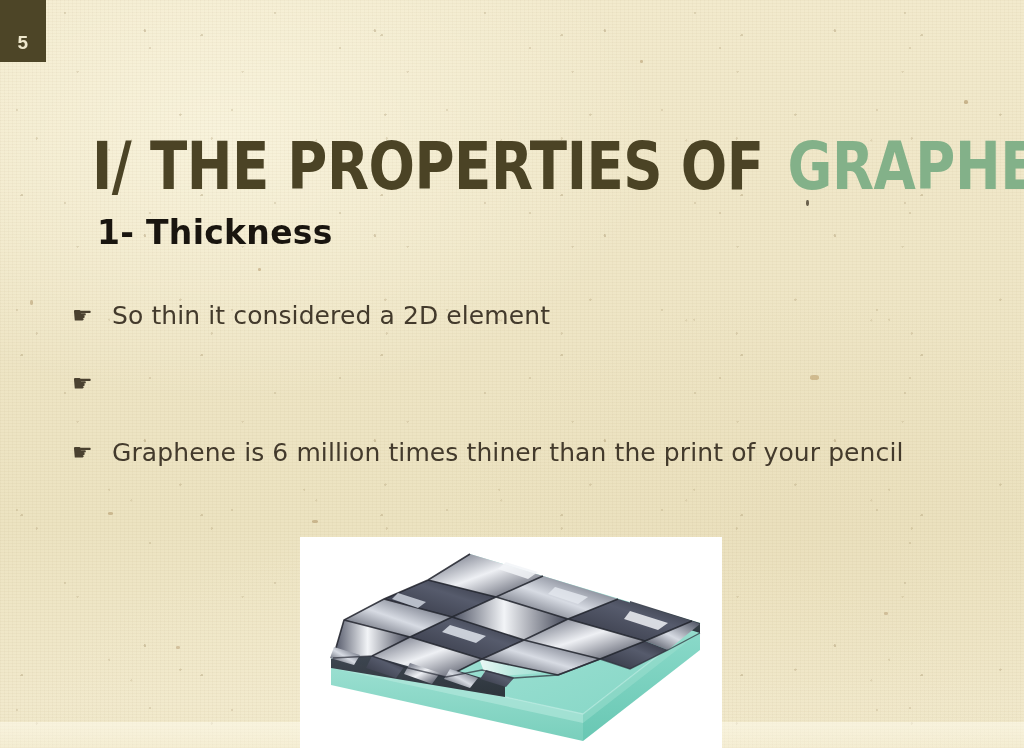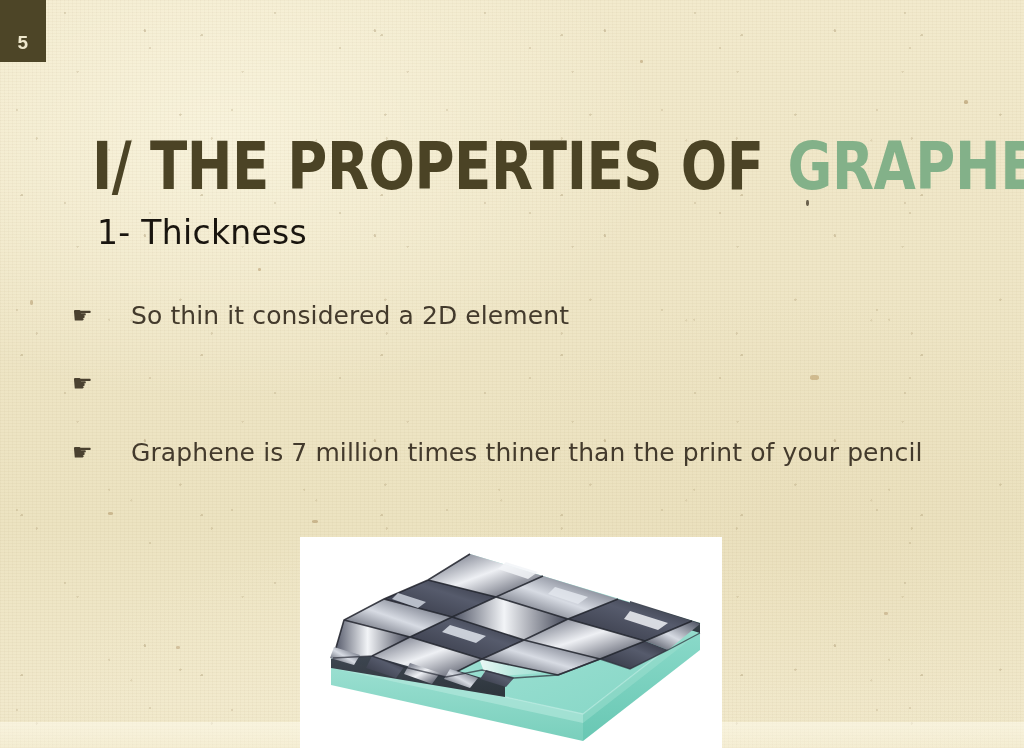--- a/index.html
+++ b/index.html
@@ -97,21 +97,21 @@
   }
   .title .t-main { color: #4b4325; }
   .title .t-accent { color: #83b189; margin-left: 26px; }
 
   
   .subtitle {
     position: absolute;
     left: 97px;
     top: 214px;
     font-family: "DejaVu Sans", "Liberation Sans", sans-serif;
-    font-weight: 400;
+    font-weight: 700;
     font-size: 33px;
     line-height: 38px;
     color: #19150f;
     letter-spacing: .3px;
   }
 
   
   .bullets {
     position: absolute;
     left: 72px;
@@ -130,21 +130,21 @@
     white-space: pre;
   }
   .bullet-marker {
     flex: 0 0 auto;
     width: 40px;
     color: #4a4130;
     font-size: 23px;
     line-height: 31px;
     transform: translateY(-1px);
   }
-  .bullet-text { flex: 0 1 auto; margin-left: 19px; }
+  .bullet-text { flex: 0 1 auto; }
 
   
   .figure {
     position: absolute;
     left: 300px;
     top: 537px;
     width: 422px;
     height: 211px;
     background: #ffffff;
     overflow: hidden;
@@ -186,21 +186,21 @@
       <span class="bullet-marker">☛</span>
       <span class="bullet-text">So thin it considered a 2D element</span>
     </div>
 
     <div class="bullet">
       <span class="bullet-marker">☛</span>
     </div>
 
     <div class="bullet">
       <span class="bullet-marker">☛</span>
-      <span class="bullet-text">Graphene is 7 million times thiner than the print of your pencil</span>
+      <span class="bullet-text">Graphene is 6 million times thiner than the print of your pencil</span>
     </div>
 
   </div>
 
   <div class="figure">
     <svg viewBox="0 0 422 211" preserveAspectRatio="xMidYMid meet">
       <defs>
         <linearGradient id="subTop" x1="0" y1="0" x2="1" y2="1">
           <stop offset="0%" stop-color="#b7e9df"></stop>
           <stop offset="55%" stop-color="#98ded0"></stop>

